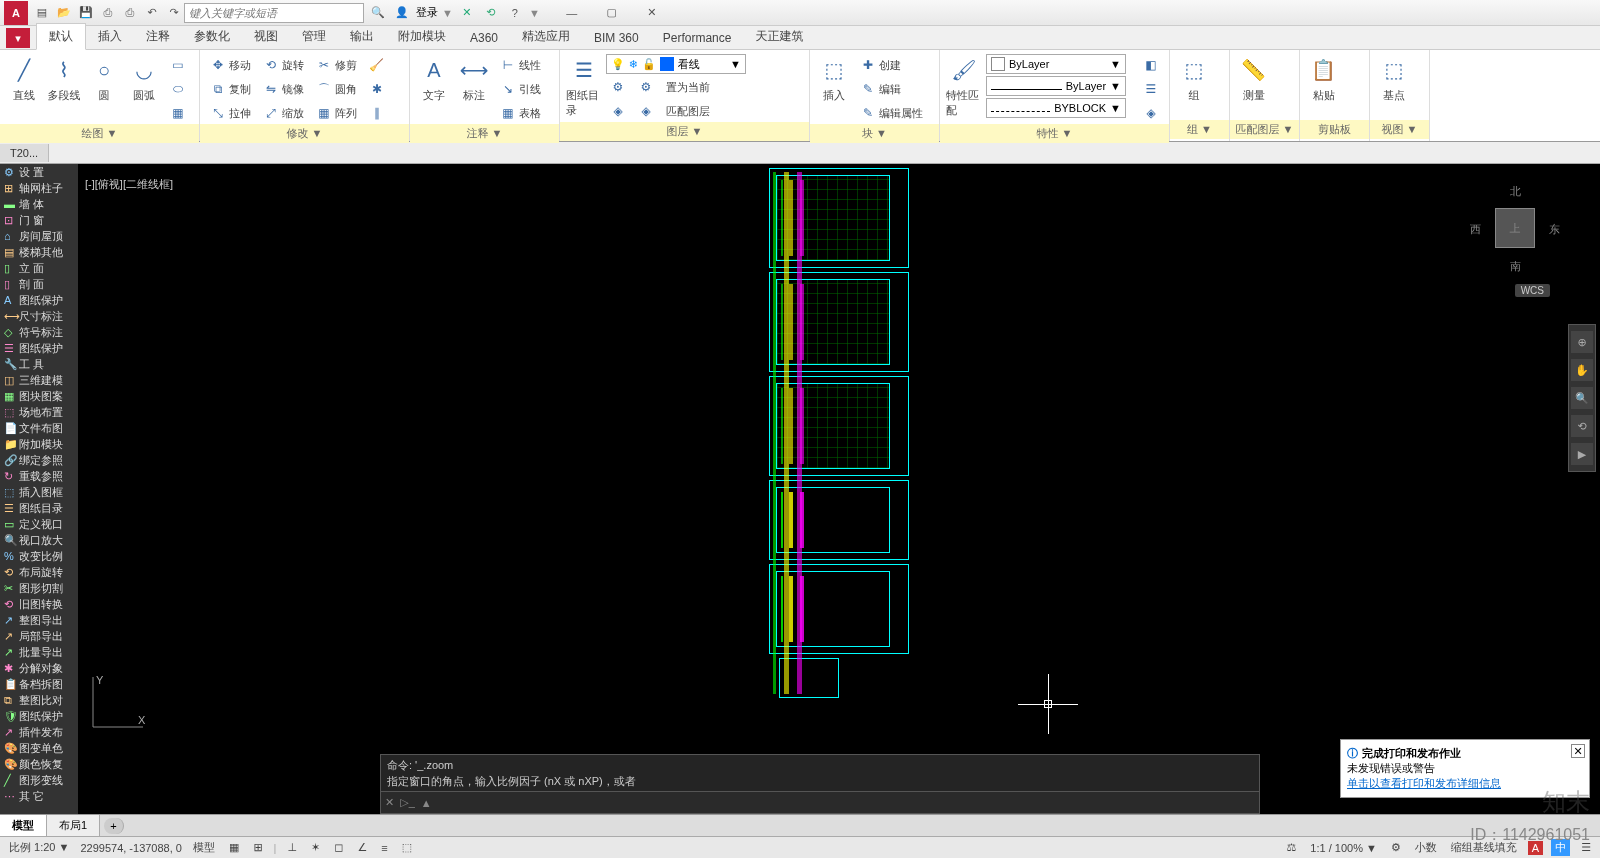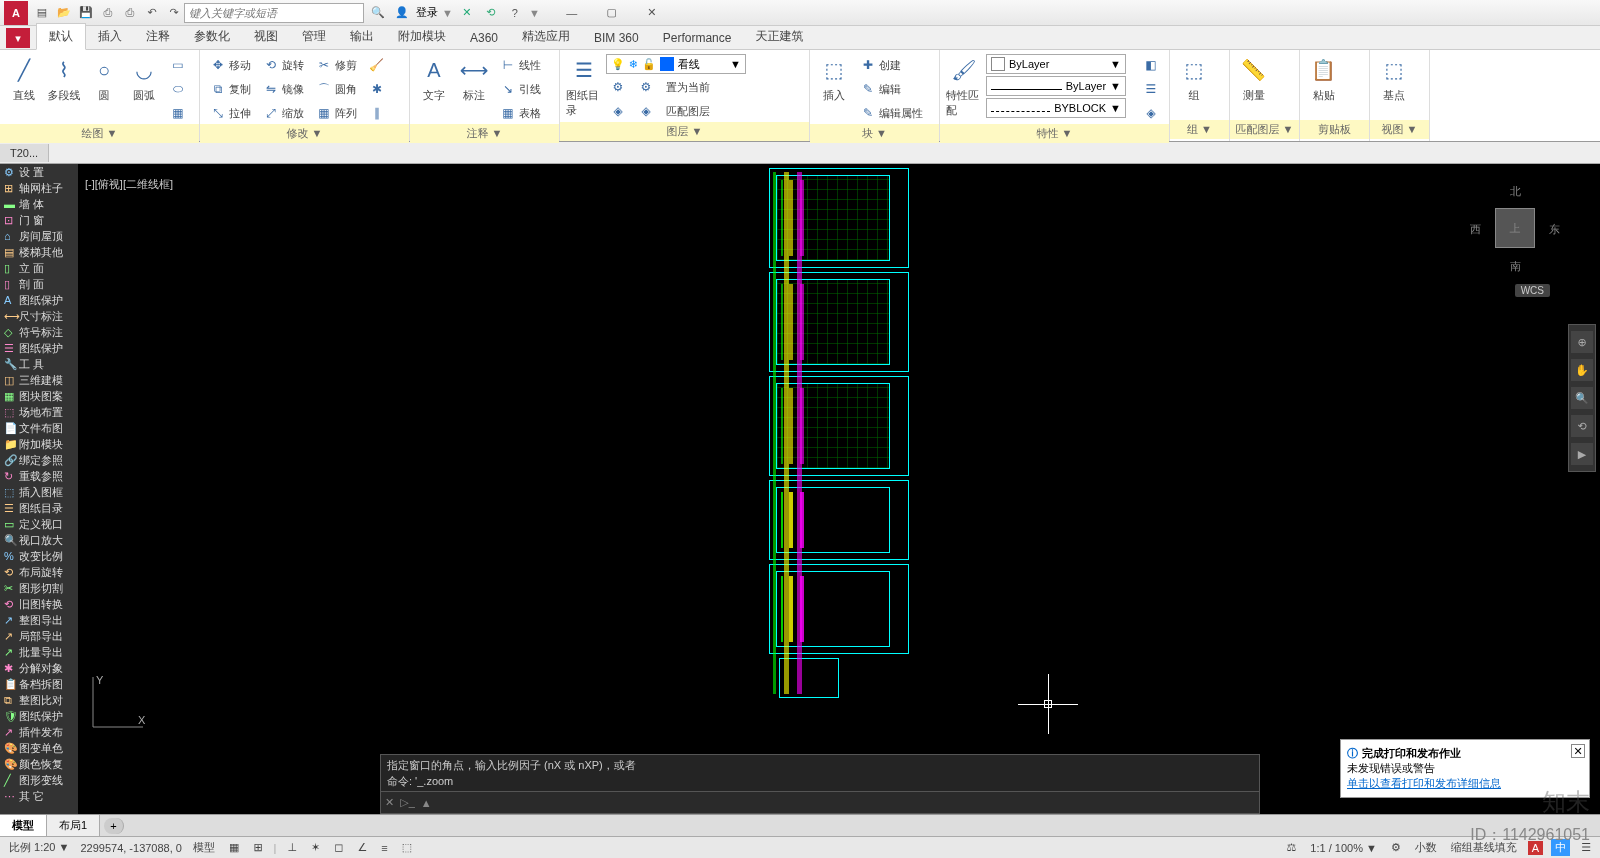--- a/index.html
+++ b/index.html
@@ -612,22 +612,22 @@
           <line x1="5" y1="5" x2="5" y2="55" stroke="#888"></line>
           <text x="50" y="52" fill="#aaa" font-size="10">X</text>
           <text x="8" y="12" fill="#aaa" font-size="10">Y</text>
         </svg>
     </div>
   </div>
 </div>
 
 <div class="cmd-area">
   <div class="cmd-hist">
+    <div>命令: '_.zoom</div>
     <div>指定窗口的角点，输入比例因子 (nX 或 nXP)，或者</div>
-    <div>命令: '_.zoom</div>
   </div>
   <div class="cmd-input">
     <span style="color:#888">✕</span>
     <span style="color:#888">▷_</span>
     <span style="color:#888">▲</span>
   </div>
 </div>
 
 <div class="balloon">
   <div class="bclose">✕</div>

